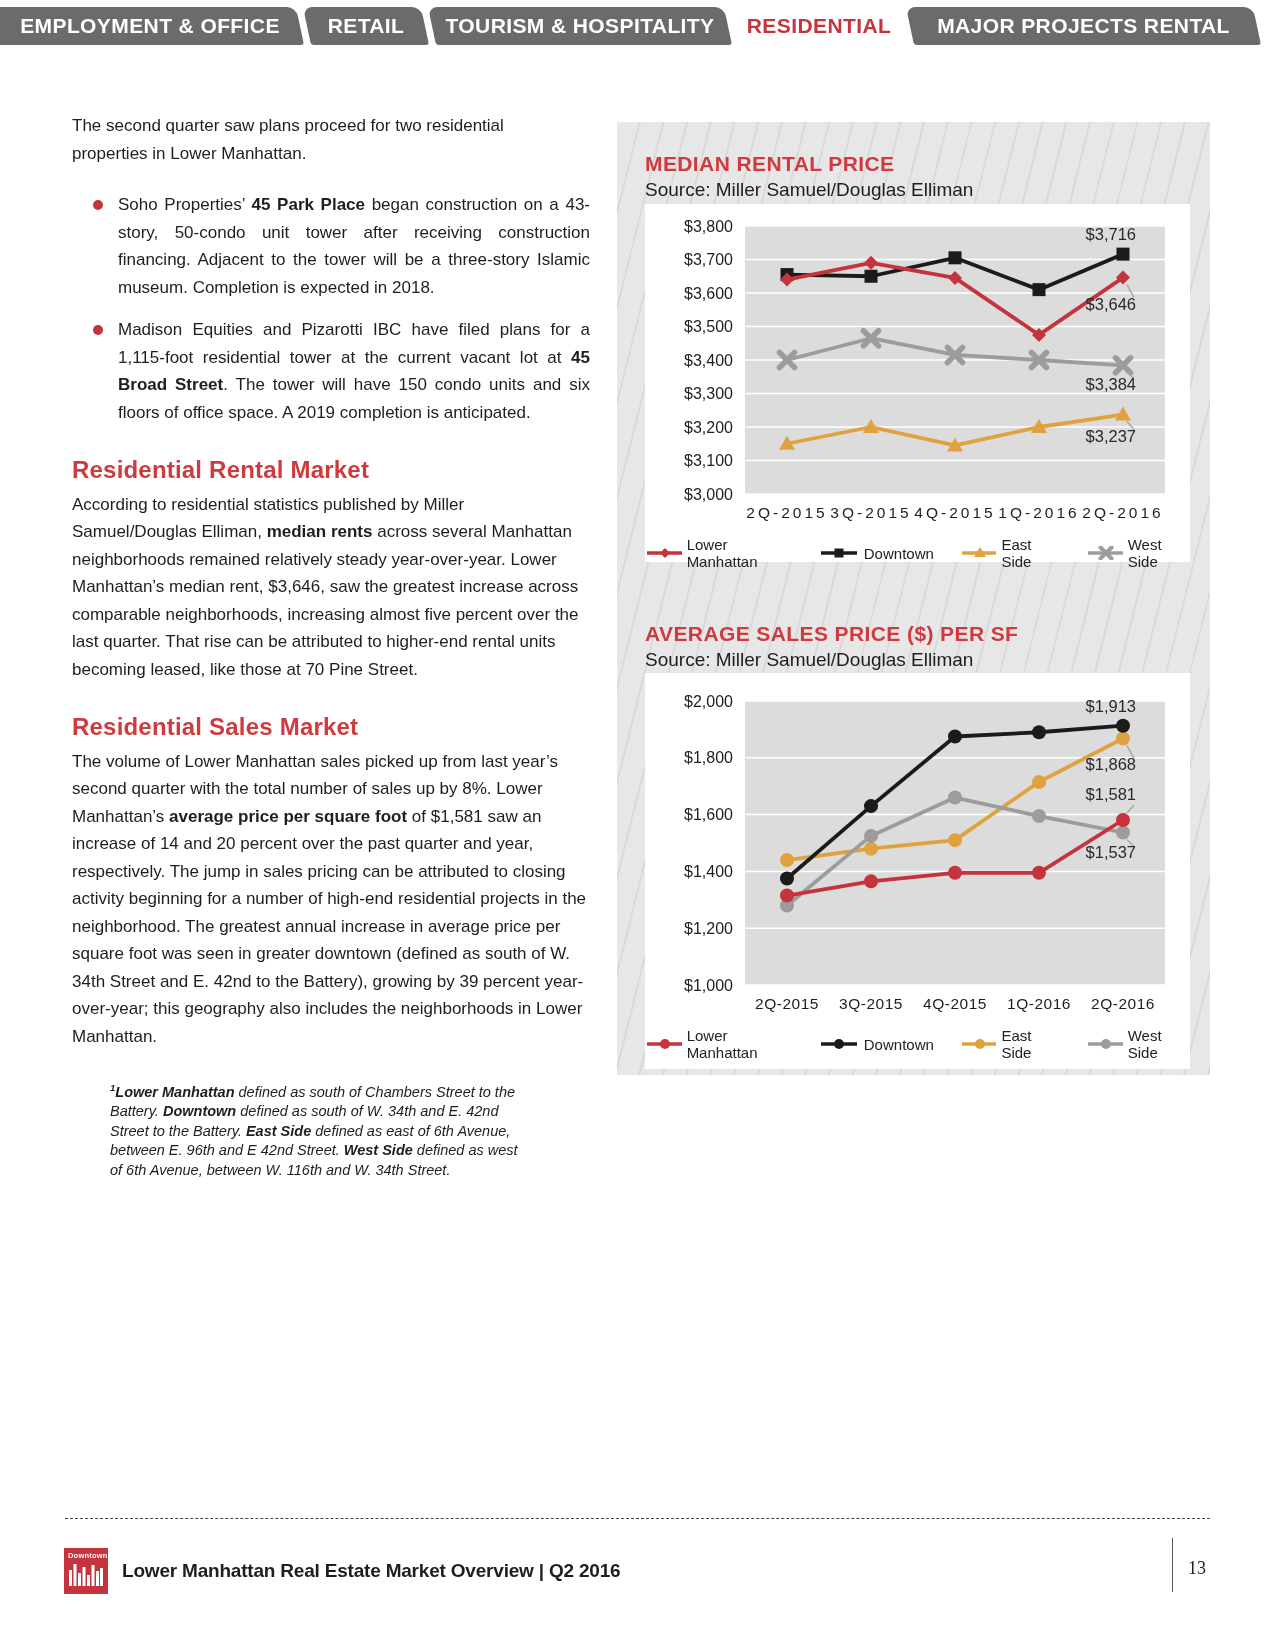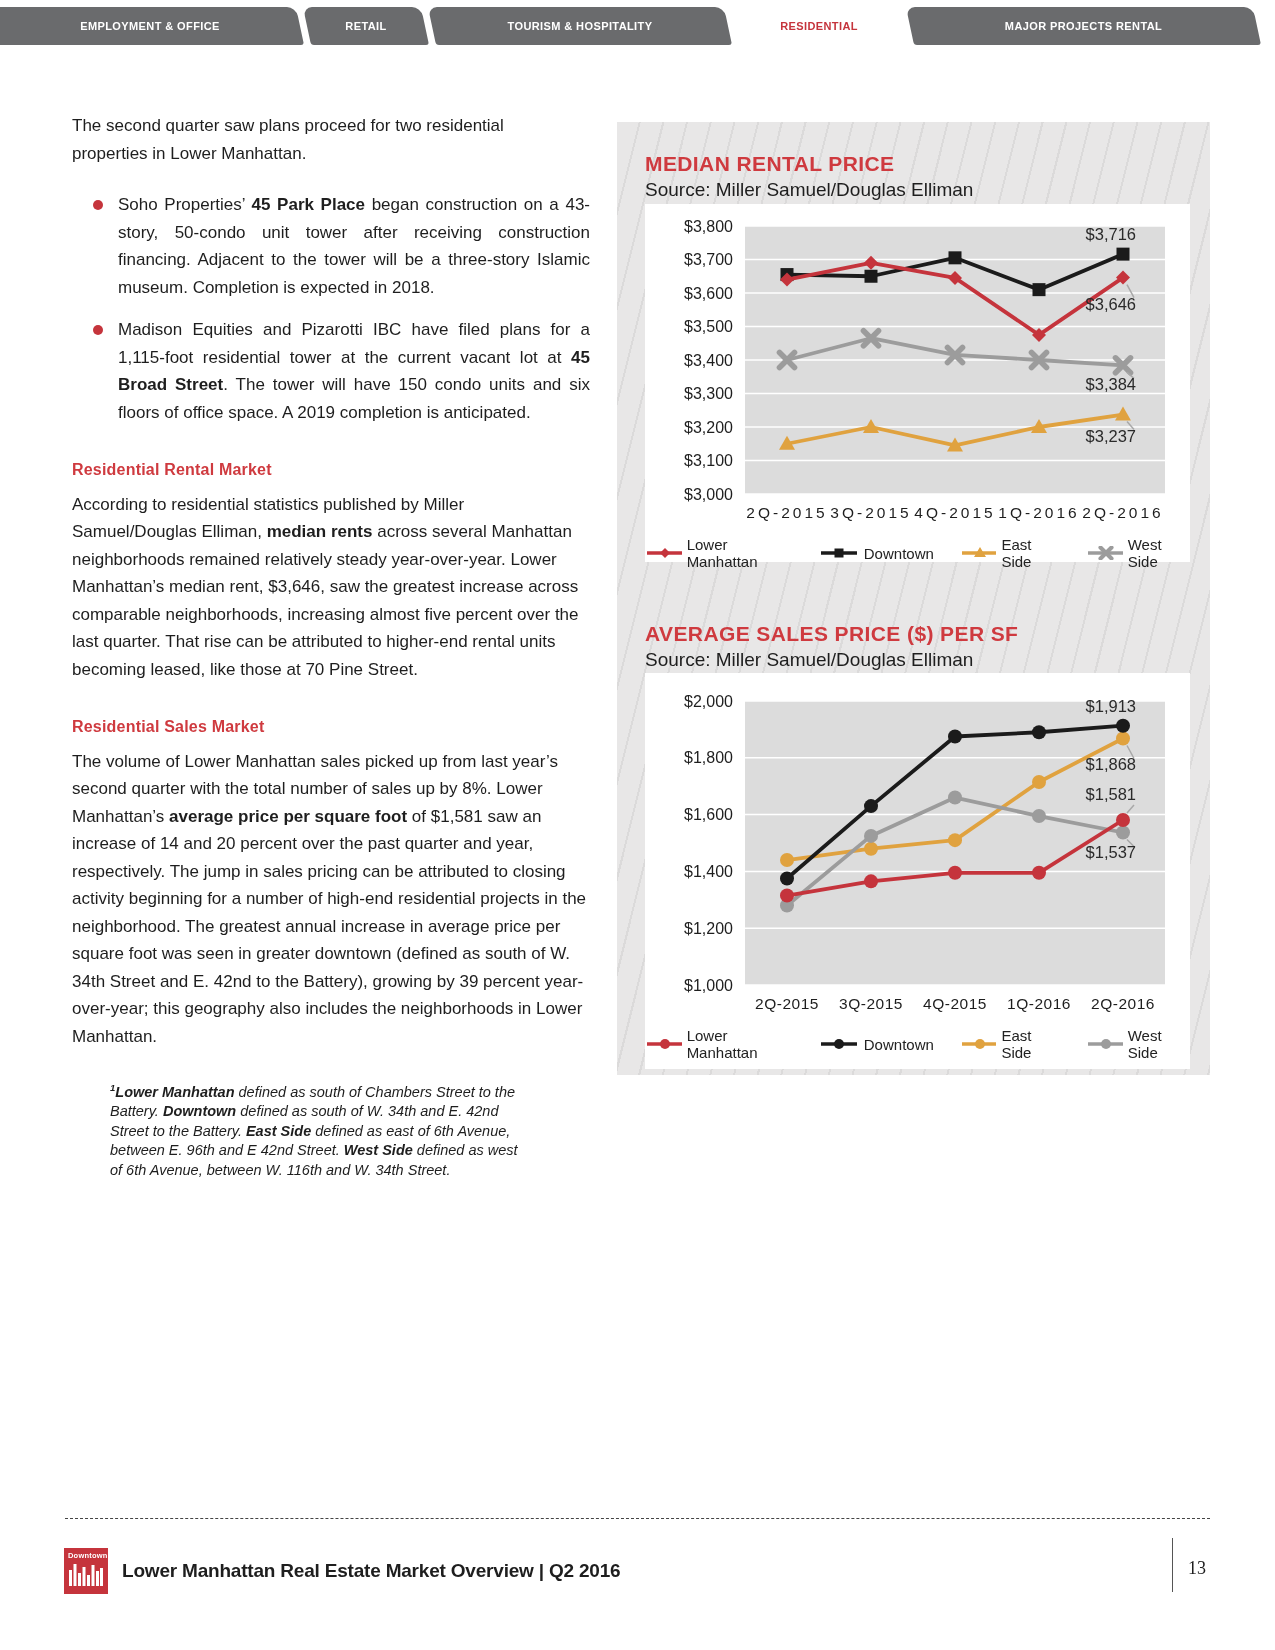--- a/index.html
+++ b/index.html
@@ -7,32 +7,32 @@
   .page { position:relative; width:1275px; height:1650px; background:#fff; overflow:hidden;
           font-family:"Liberation Sans","DejaVu Sans",sans-serif; color:#1e1e1e; }
 
   
   .tabbar { position:absolute; left:0; top:7px; width:1275px; height:38px; display:flex; gap:7px; overflow:hidden; }
   .tab { position:relative; height:100%; }
   .tab .bg { position:absolute; inset:0; background:#6a6b6d; transform:skewX(12deg); border-radius:9px 9px 3px 3px; }
   .tab.first .bg { left:-16px; border-radius:0 9px 3px 3px; }
   .tab.last { flex:1; margin-right:18px; }
   .tab .lbl { position:relative; display:flex; align-items:center; justify-content:center; height:100%;
-              font-weight:bold; font-size:11px; letter-spacing:0.4px; color:#fff; padding:0 14px; white-space:nowrap; }
+              font-weight:bold; font-size:21px; letter-spacing:0.4px; color:#fff; padding:0 14px; white-space:nowrap; }
   .tab.active .bg { background:#ffffff; }
   .tab.active .lbl { color:#c5343c; }
 
   
   .article { position:absolute; left:72px; top:112px; width:518px; font-size:17px; line-height:27.5px; }
   .intro { width:492px; }
   .bullets { list-style:none; margin-top:24px; }
   .bullets li { position:relative; padding-left:46px; margin-bottom:15px; text-align:justify; }
   .bullets li::before { content:""; position:absolute; left:21px; top:9px; width:10px; height:10px;
                         border-radius:50%; background:#c5343c; }
-  .section-heading { color:#cf3a3f; font-size:16px; letter-spacing:0.2px; margin:30px 0 7px; }
+  .section-heading { color:#cf3a3f; font-size:24px; letter-spacing:0.2px; margin:30px 0 7px; }
   .seg-b { font-weight:bold; }
   .seg-bi { font-weight:bold; font-style:italic; }
   sup { font-size:9.5px; font-weight:bold; }
   .footnote { margin:28px 0 0 38px; width:414px; font-style:italic; font-size:14.5px; line-height:19.5px; }
 
   
   .chart-panel { position:absolute; left:617px; top:122px; width:593px; height:953px;
     background-color:#e8e7e7;
     background-image:repeating-linear-gradient(104deg, rgba(0,0,0,0) 0px, rgba(0,0,0,0) 21px, #dbdada 21px, #dbdada 23px); }
   .chart-title { position:absolute; left:28px; color:#cf3a3f; font-size:21px; font-weight:bold; letter-spacing:0.4px; }

